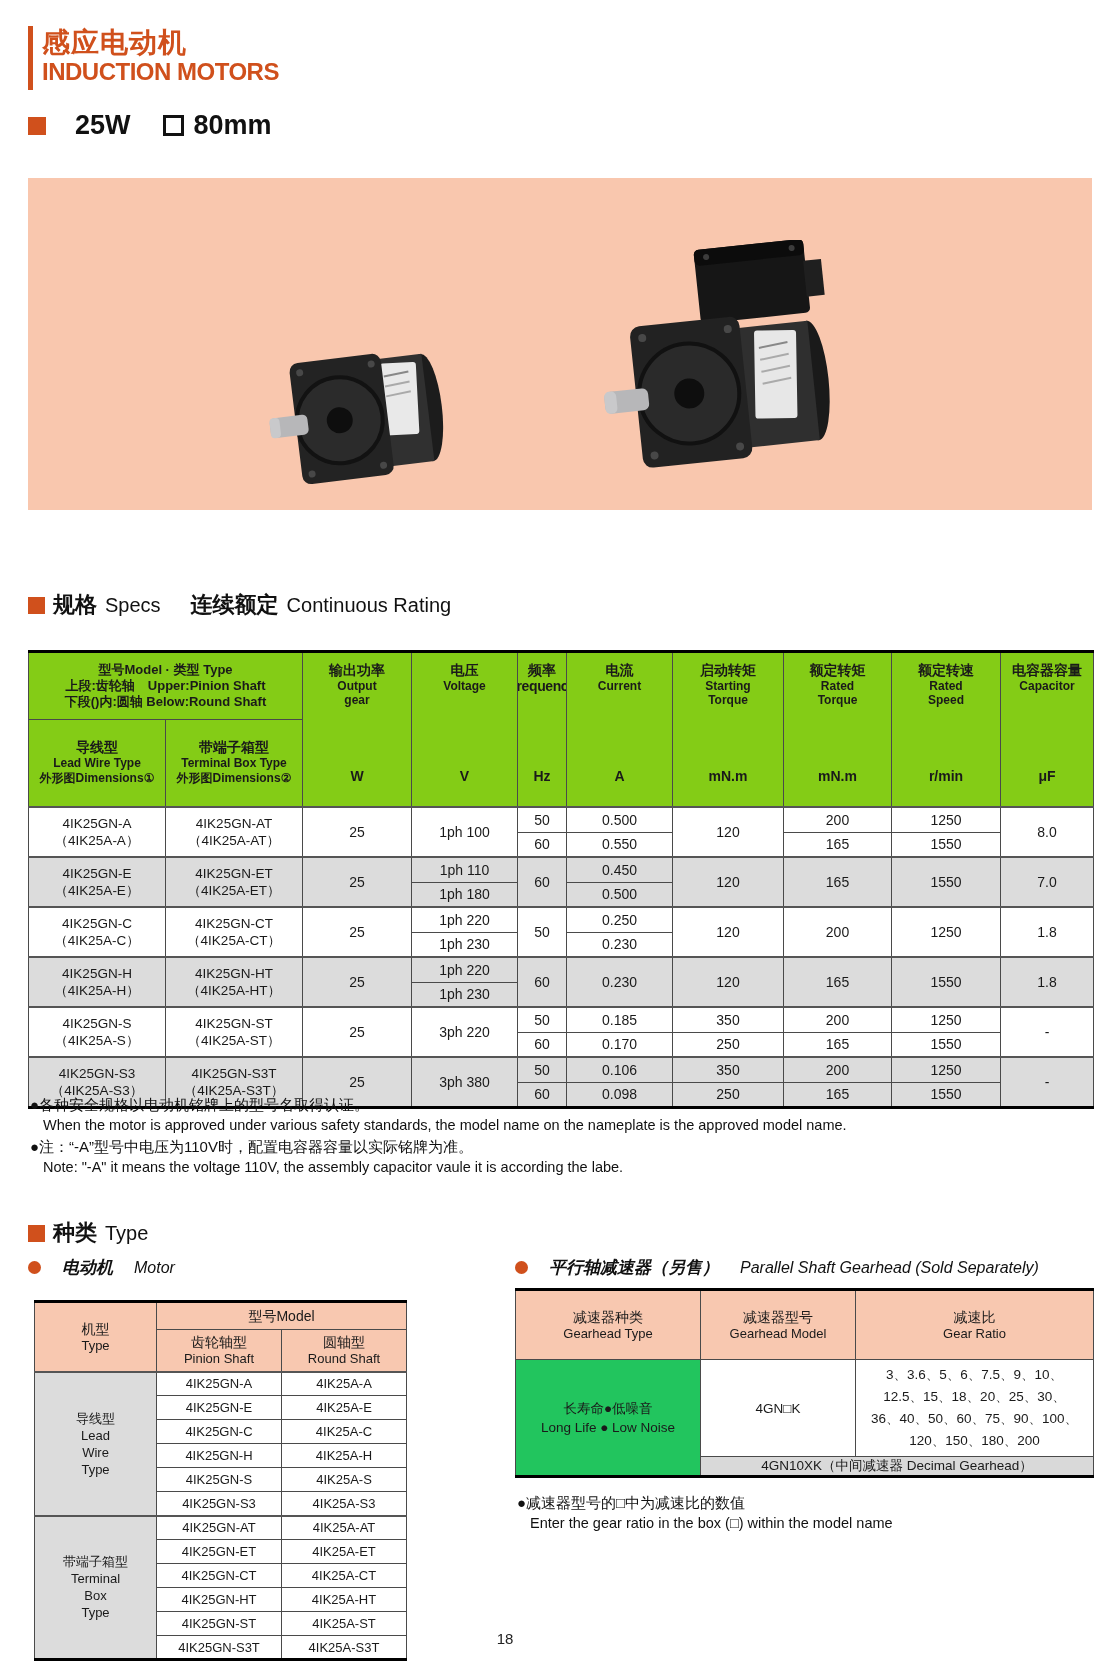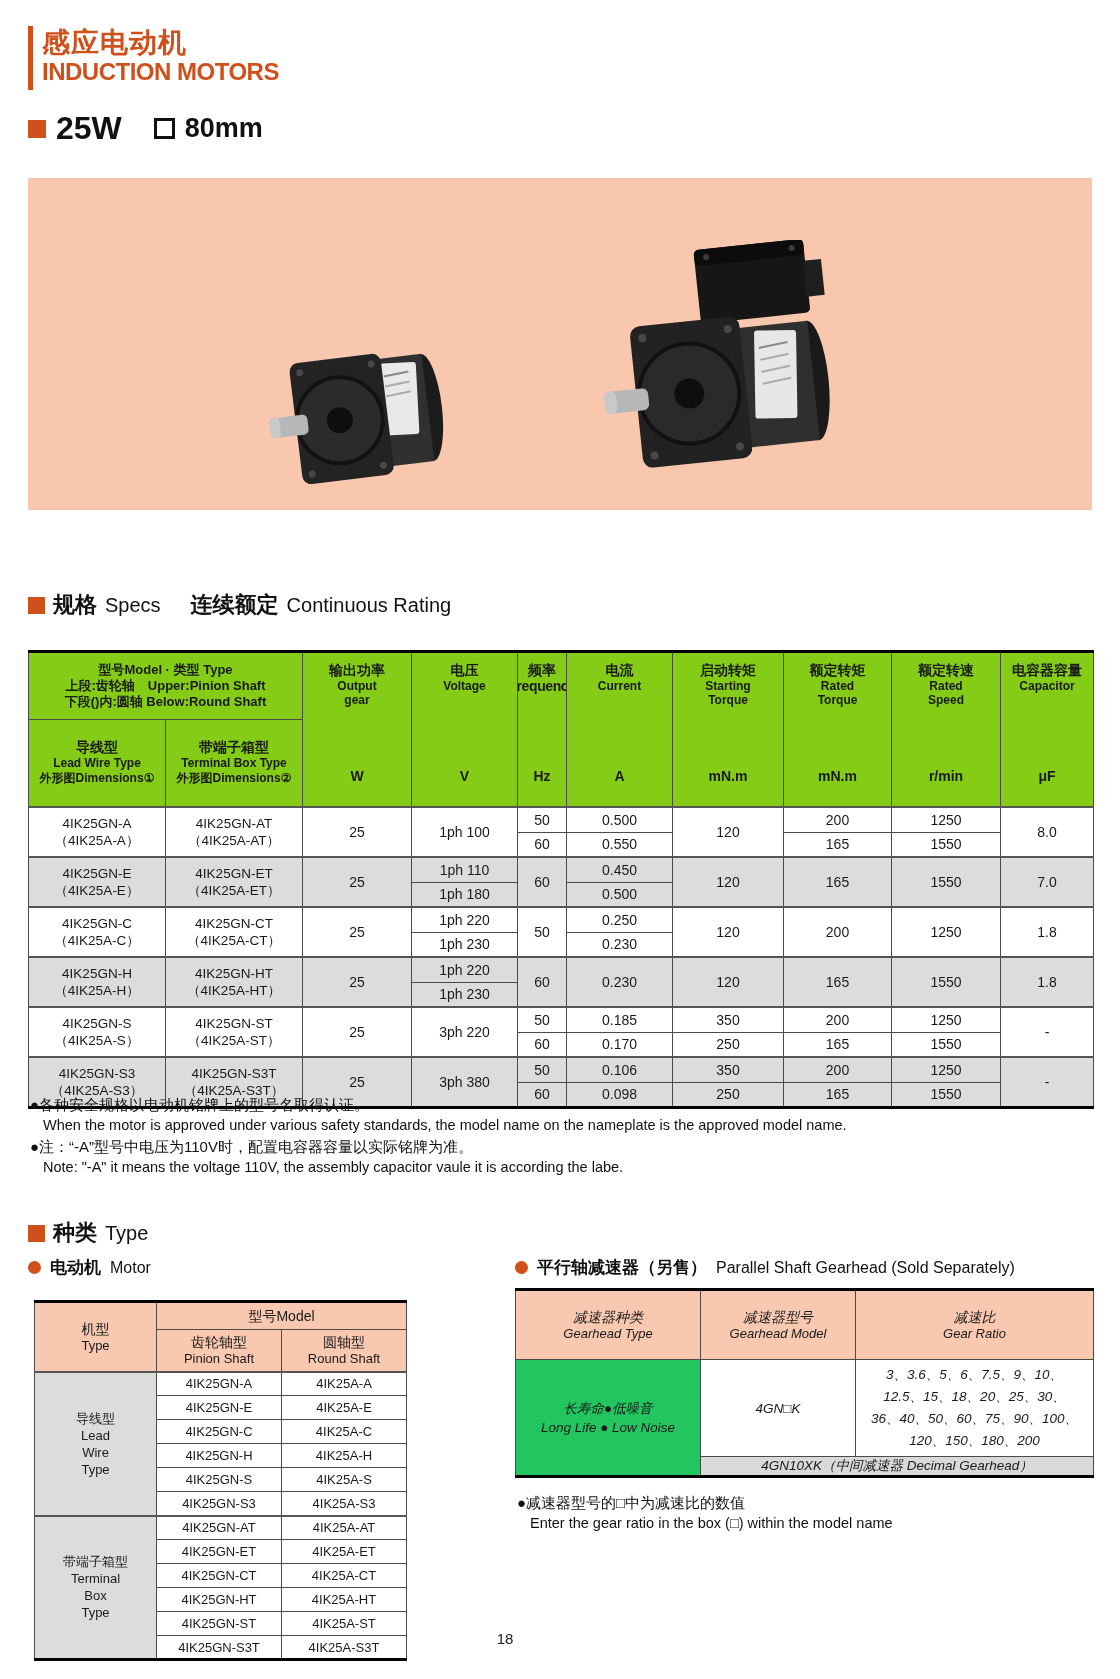--- a/index.html
+++ b/index.html
@@ -11,37 +11,37 @@
   }
   .abs { position:absolute; }
 
   
   #brand-bar { left:28px; top:26px; width:5px; height:64px; background:#d0501c; }
   #title-cn { left:42px; top:24px; font-size:28px; font-weight:bold; color:#d0501c; letter-spacing:1px; }
   #title-en { left:42px; top:58px; font-size:24px; font-weight:bold; color:#d0501c; letter-spacing:-0.5px; }
 
   #size-line { left:28px; top:110px; display:flex; align-items:center; gap:10px; }
   .orange-sq { width:18px; height:18px; background:#d0501c; display:inline-block; }
-  #size-power { font-size:32px; font-weight:bold; color:#111; }
+  #size-power { font-size:27px; font-weight:bold; color:#111;margin-left:19px; }
   .frame-sq { width:21px; height:21px; border:3px solid #111; display:inline-block; margin-left:22px; }
   #size-frame { font-size:27px; font-weight:bold; color:#111; }
 
   
   #banner { left:28px; top:178px; width:1064px; height:332px; background:#f9c7ae; }
   .motor-svg { position:absolute; }
 
   
   .sec-head { display:flex; align-items:center; gap:8px; }
   .sec-head .orange-sq { width:17px; height:17px; }
   .sec-cn { font-size:22px; font-weight:bold; color:#111; }
   .sec-en { font-size:20px; color:#111; }
   #specs-head { left:28px; top:590px; }
   #type-head  { left:28px; top:1218px; }
 
-  .bullet-line { display:flex; align-items:center; gap:9px; }
+  .bullet-line { display:flex; align-items:center; gap:21px;font-style:italic; }
   .bullet-dot { width:13px; height:13px; border-radius:50%; background:#d0501c; flex:0 0 auto; }
   .bullet-cn { font-size:17px; font-weight:bold; color:#111; }
   .bullet-en { font-size:16px; color:#111; }
 
   
   table { border-collapse:collapse; table-layout:fixed; }
   td { border:1px solid #4a4a4a; text-align:center; vertical-align:middle; overflow:hidden; }
   .hdr { background:#f8c8b0; }
   .shaded td { background:#dcdcdc; }
 
@@ -72,21 +72,21 @@
   #motor-table-wrap { left:28px; top:1300px;padding-left:6px; }
   #motor-table { width:372px; border-top:3px solid #000; border-bottom:3px solid #000; }
   #motor-table td { font-size:13px; }
   #motor-table .typecell { background:#dcdcdc; line-height:17px; }
   #motor-table tbody tr.grp td { border-top:2px solid #555; }
   #motor-table tbody td.modelcell { height:24px; background:#fff; }
 
   
   #gear-table-wrap { left:515px; top:1288px; }
   #gear-table { width:578px; border-top:3px solid #000; border-bottom:3px solid #000; }
-  #gear-table td { font-size:13.5px;font-style:italic; }
+  #gear-table td { font-size:13.5px; }
   #gear-table .hdr td { height:70px; }
   #gear-body-type { height:94px; background:#22c55e; line-height:19px; }
   #gear-body-model { background:#fff; font-size:14px; }
   #gear-ratio { background:#fff; font-size:14px; line-height:22px; padding:4px 14px; }
   #gear-decimal { background:#d9d9d9; height:17px; font-size:13.5px; }
 
   #page-number { left:460px; top:1630px; width:90px; text-align:center; font-size:15px; color:#222; }
 </style>
 </head>
 <body>

